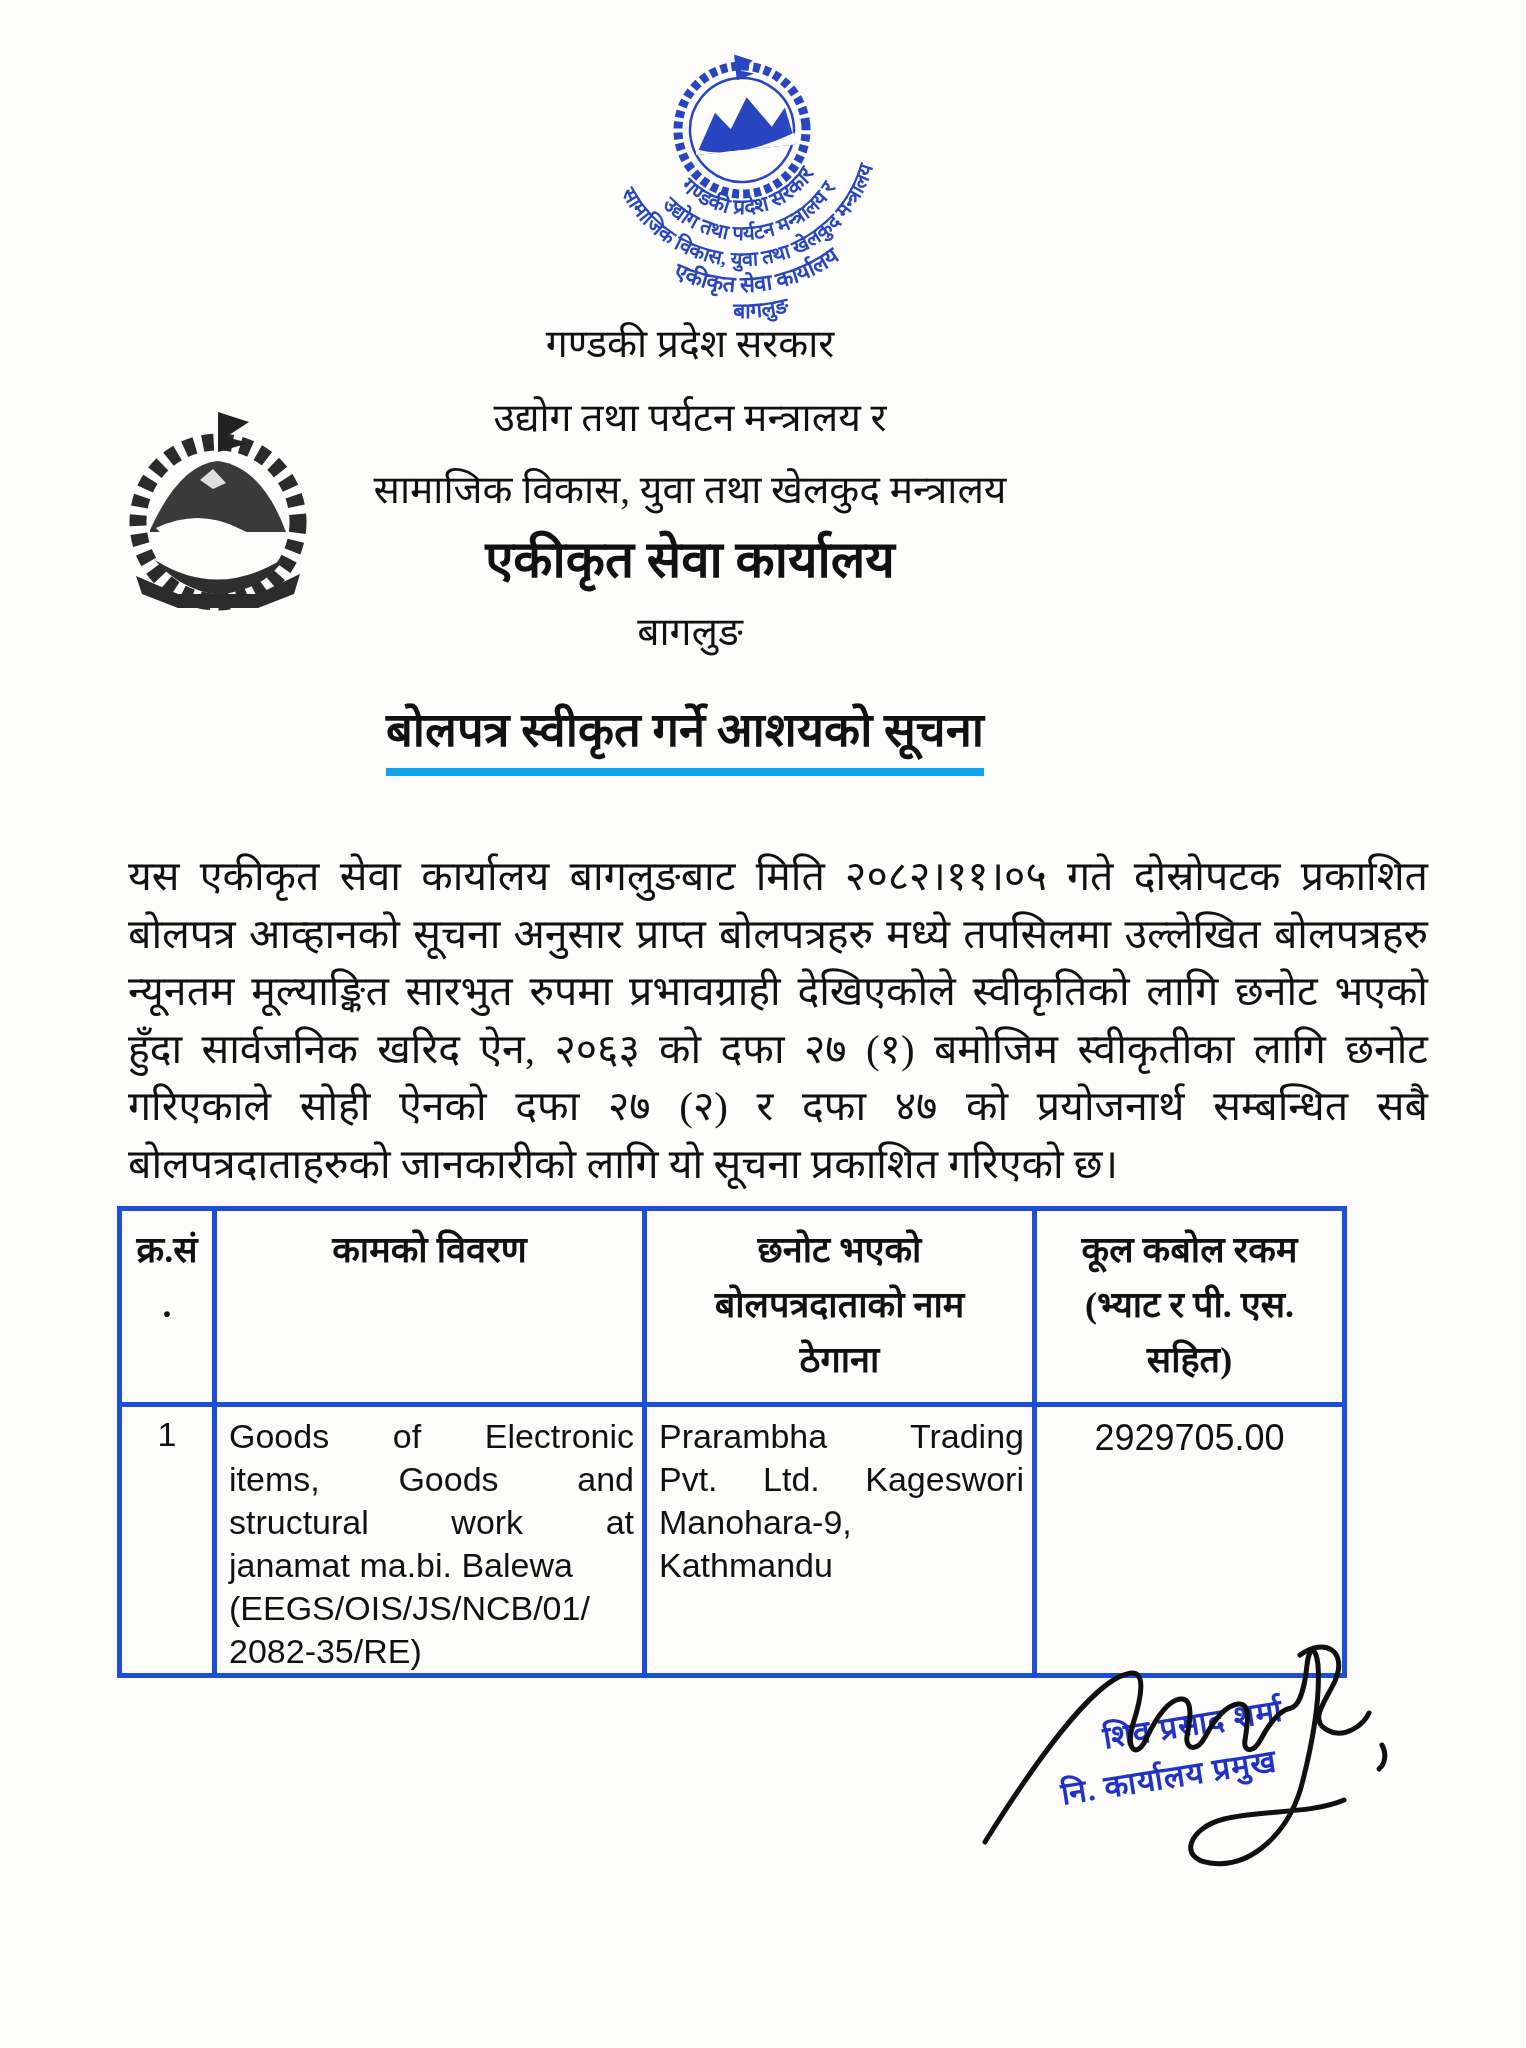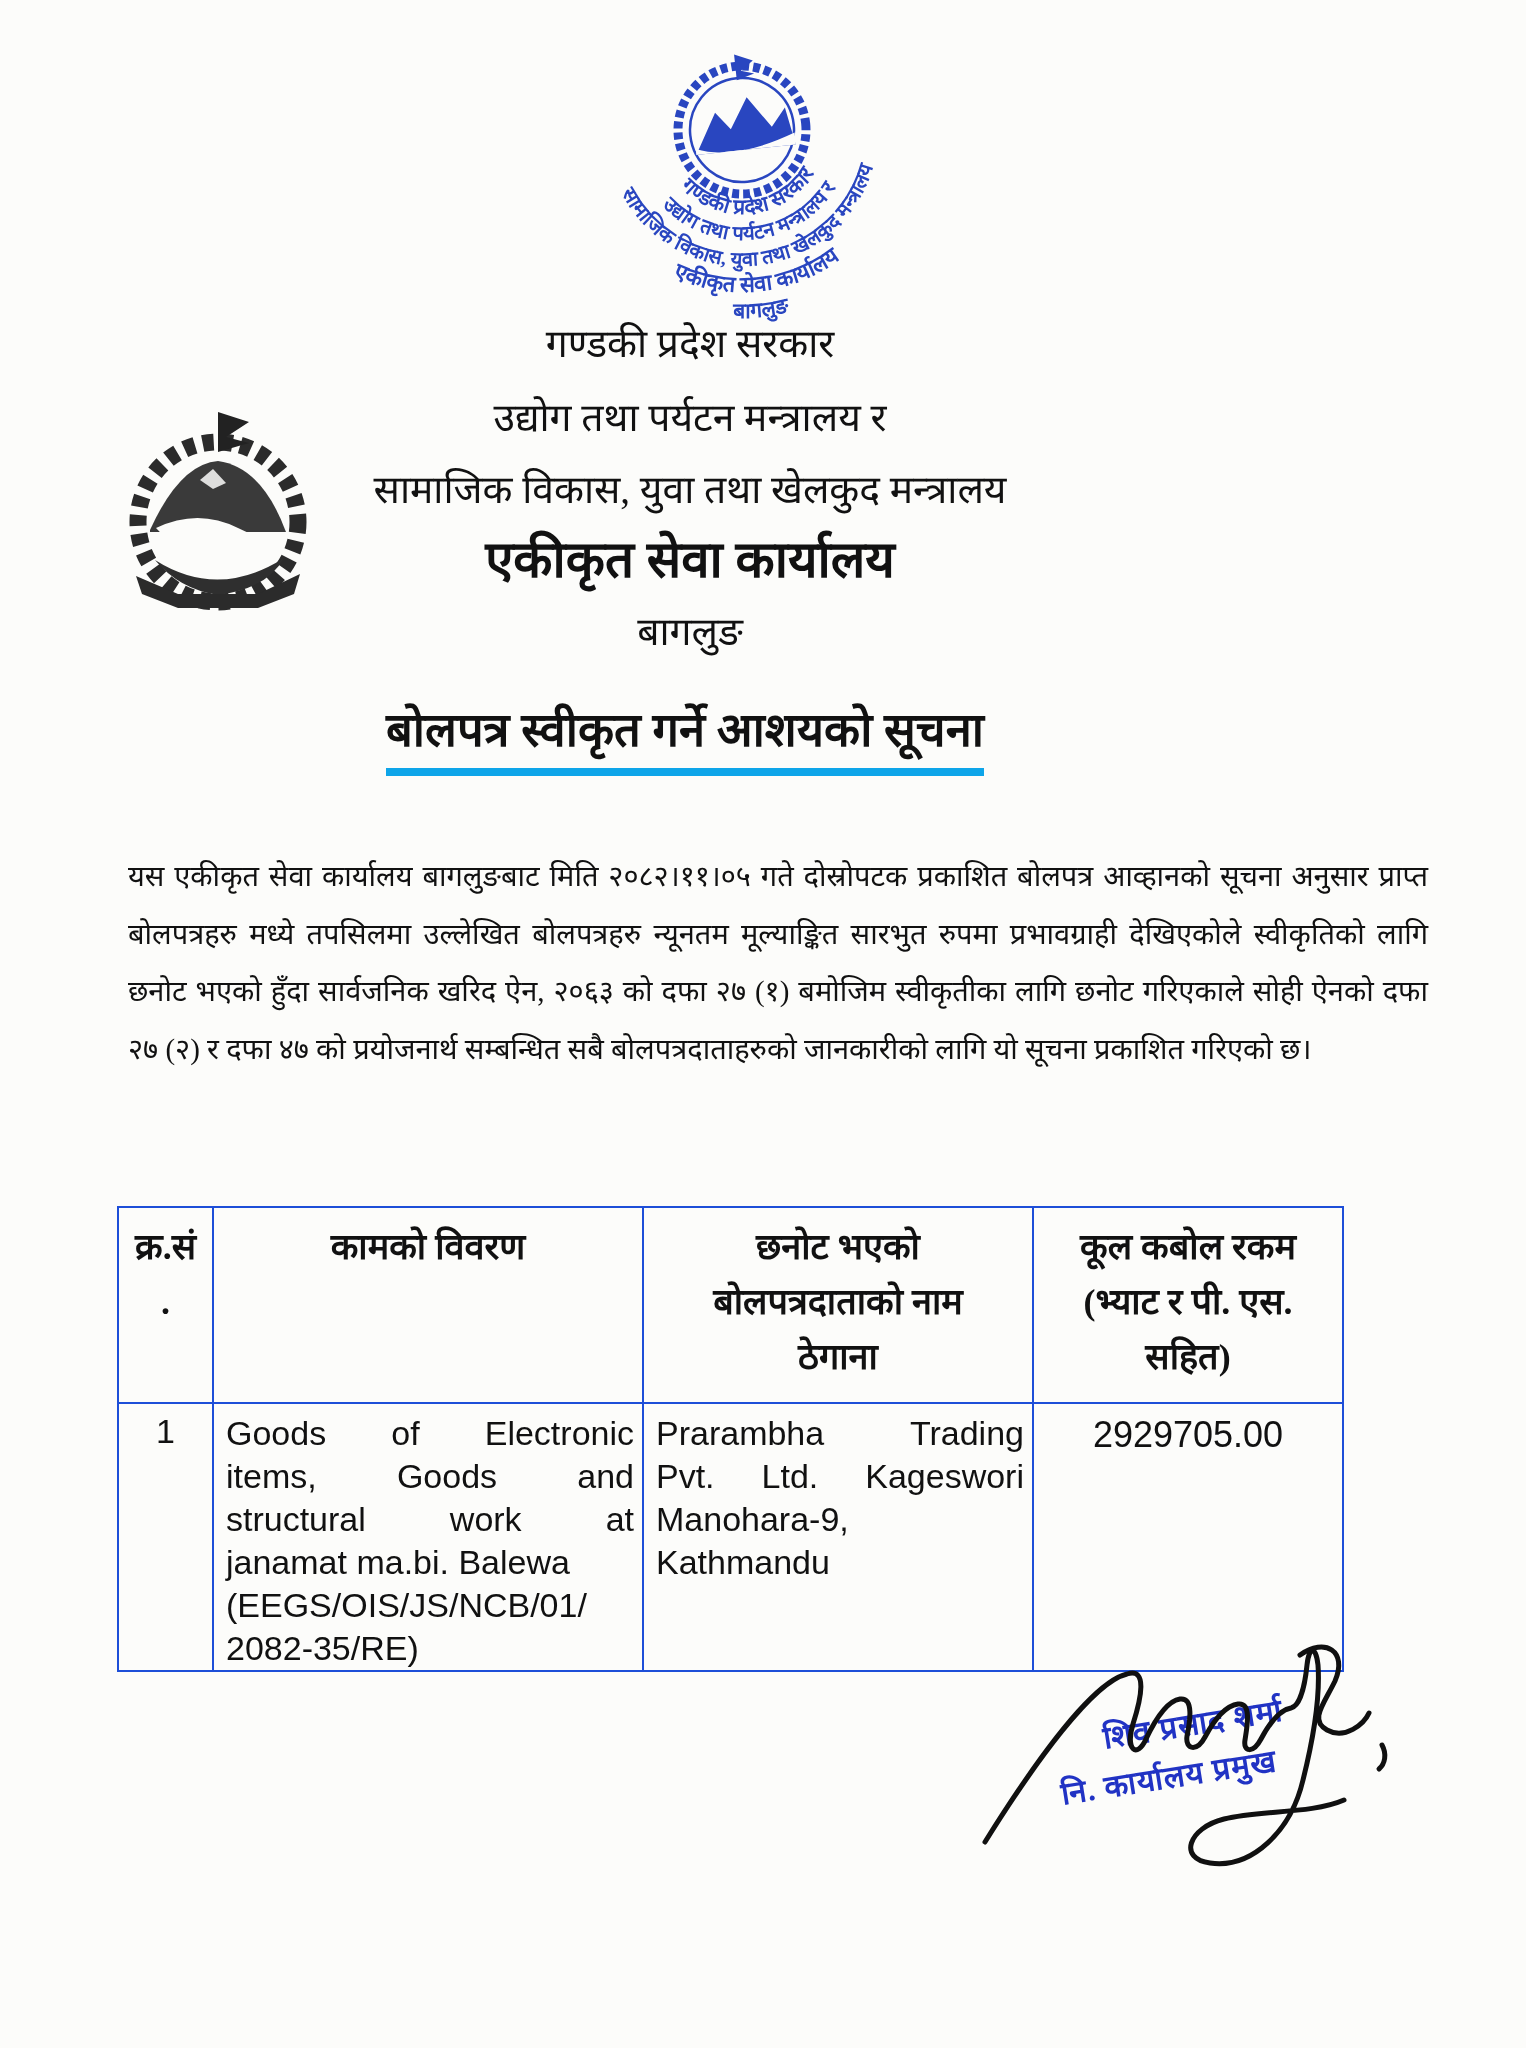--- a/index.html
+++ b/index.html
@@ -28,30 +28,30 @@
   .title-block { position:absolute; left:0; top:696px; width:1370px; text-align:center; }
   .notice-title {
     display:inline-block; font-size:47px; font-weight:bold;
     border-bottom:8px solid #0ea5e9; padding-bottom:8px;
   }
   .pub-date { font-size:39px; margin-top:24px; }
 
   
   .body-par {
     position:absolute; left:128px; top:848px; width:1300px;
-    font-size:29px; line-height:57.5px;
+    font-size:41px; line-height:57.5px;
     text-align:justify; text-justify:inter-word; margin:0;
   }
 
   
   table.notice-table {
     position:absolute; left:117px; top:1206px; width:1225px;
     border-collapse:collapse; table-layout:fixed;
   }
-  .notice-table td { border:2px solid #1d4ed8; vertical-align:top; }
+  .notice-table td { border:5px solid #1d4ed8; vertical-align:top; }
   .th-cell { text-align:center; font-size:36px; font-weight:bold; line-height:55px; padding-top:12px; }
   .tr-head { height:196px; }
   .tr-data { height:258px; }
   .cell-sn   { text-align:center; font-family:"Liberation Sans","DejaVu Sans",sans-serif; font-size:34px; padding-top:8px; }
   .cell-text { font-family:"Liberation Sans","DejaVu Sans",sans-serif; font-size:34px; line-height:43px; padding:8px 8px 0 12px; }
   .cell-amt  { text-align:center; font-family:"Liberation Sans","DejaVu Sans",sans-serif; font-size:36px; padding-top:10px; }
   .jl { text-align:justify; text-align-last:justify; }
 
   
   .sig-area { position:absolute; left:955px; top:1630px; width:440px; height:270px; }

